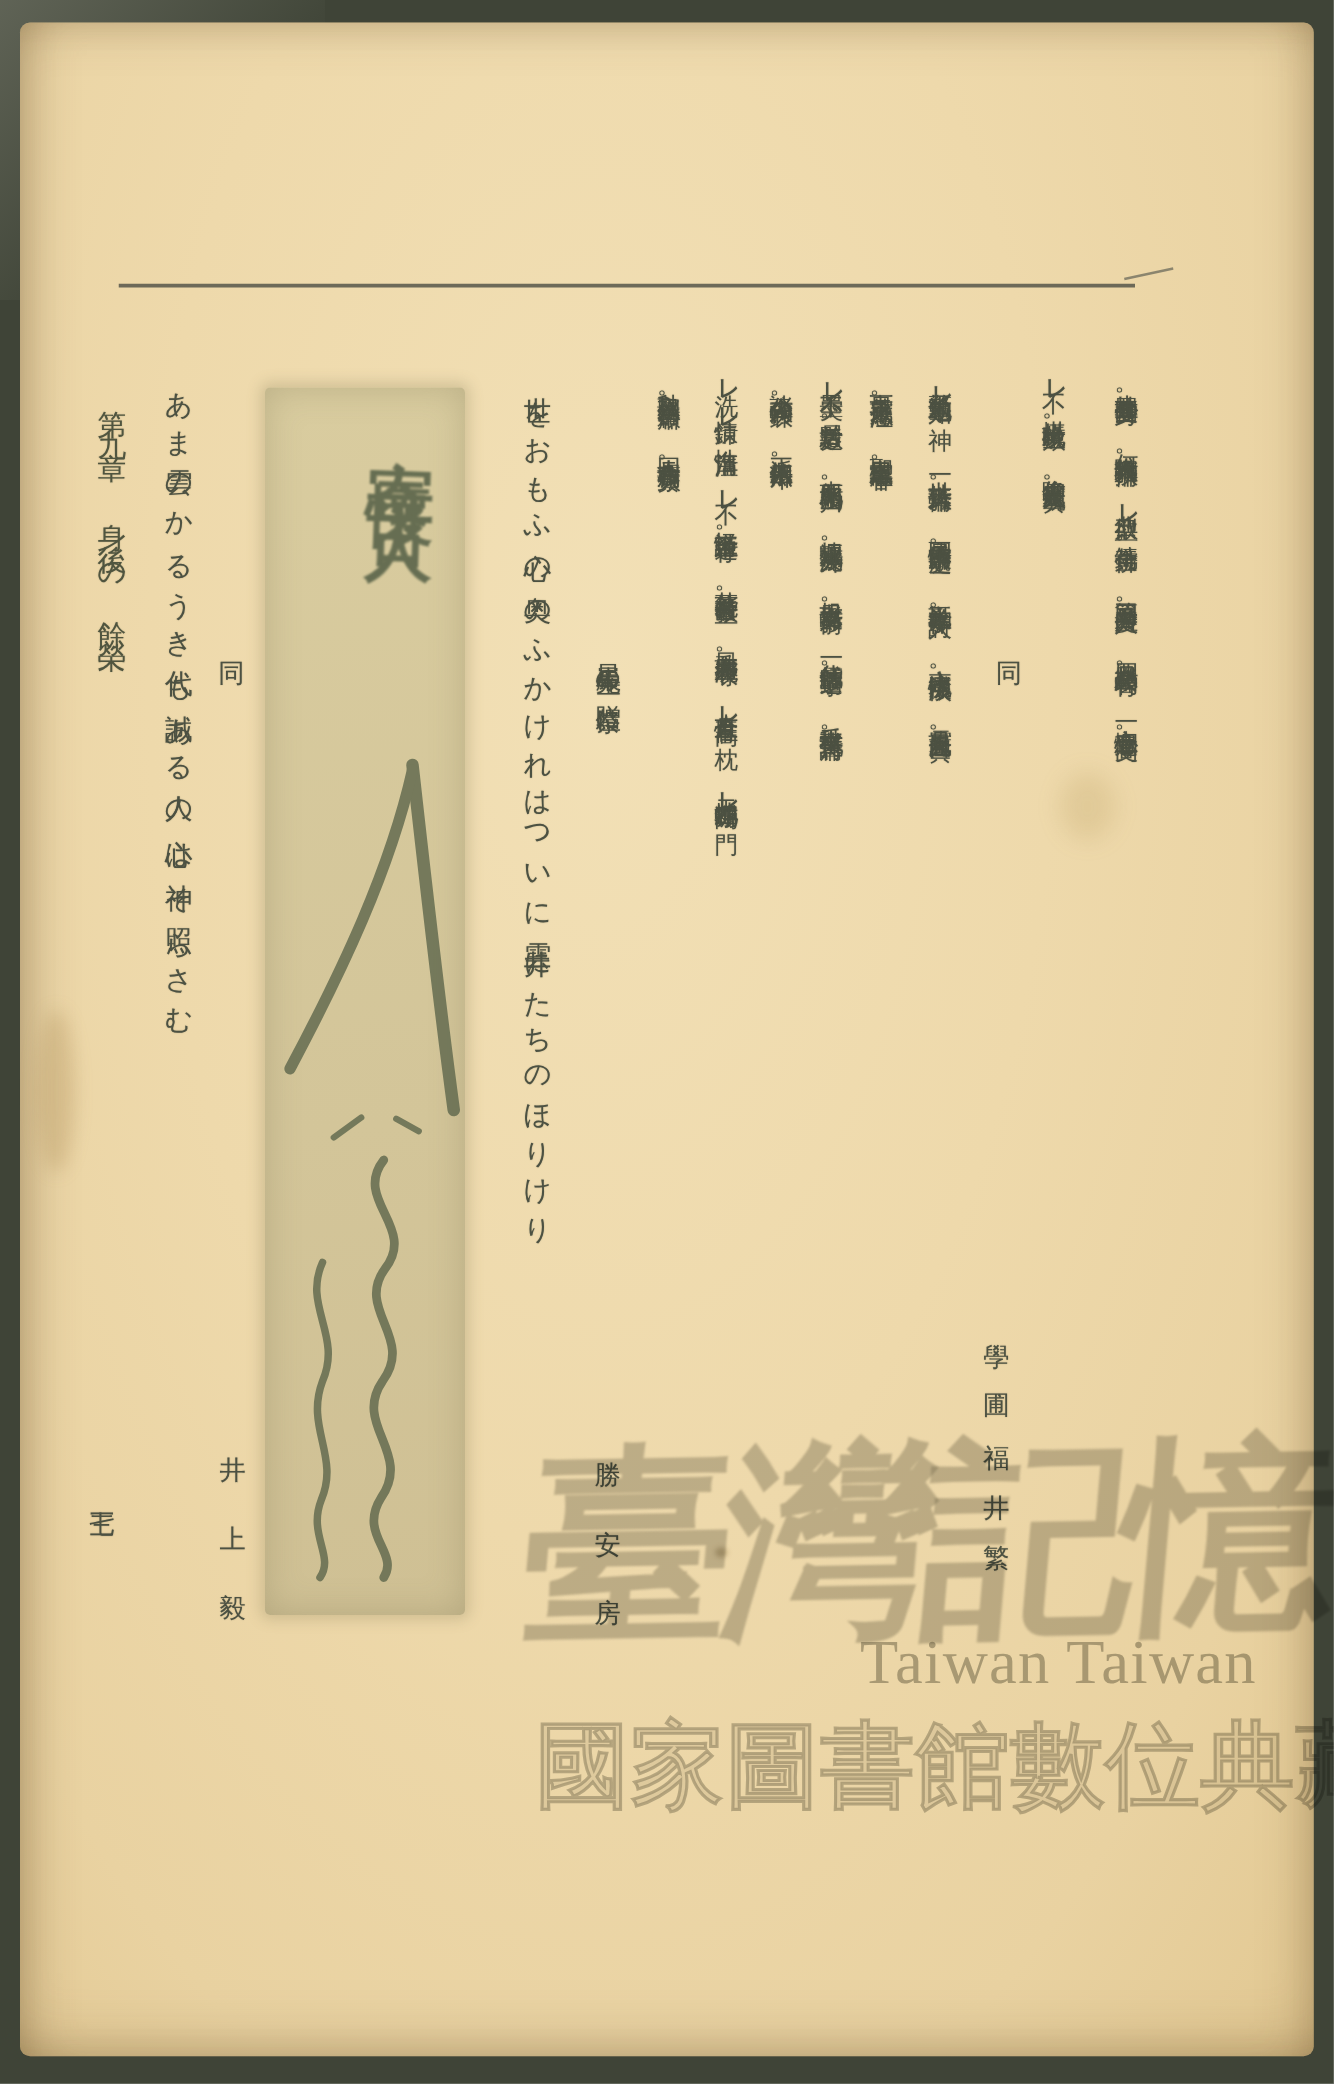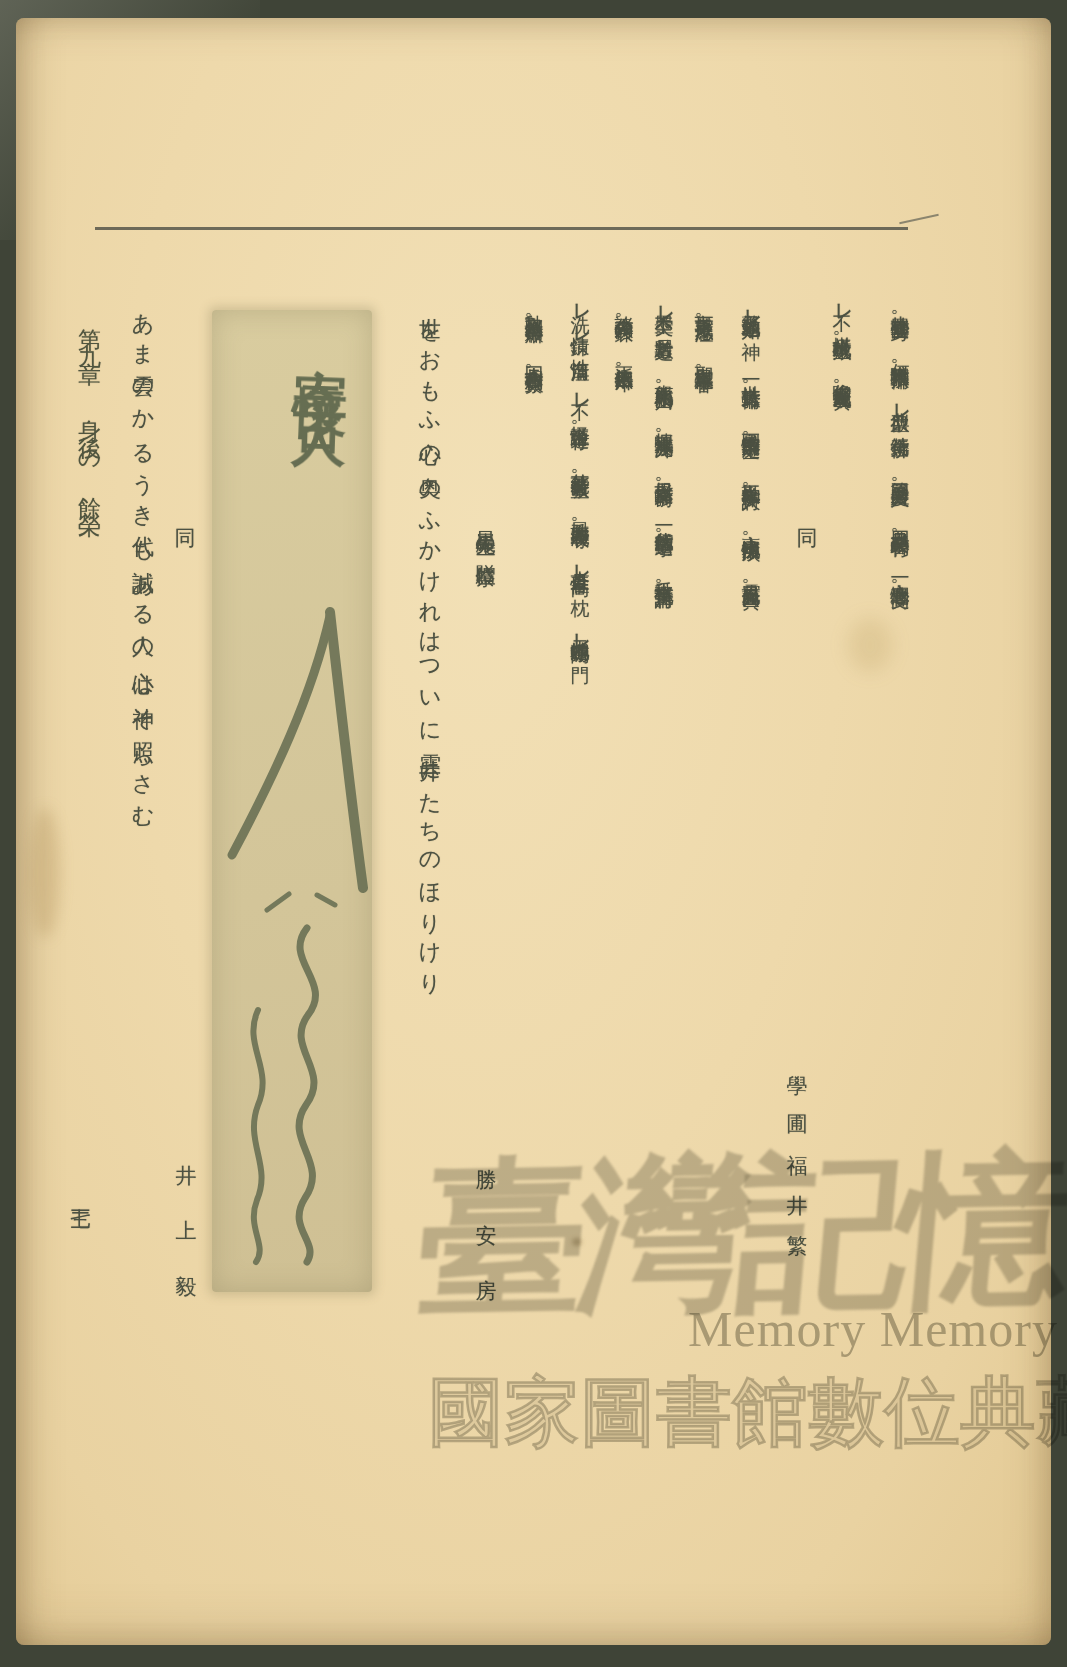--- a/index.html
+++ b/index.html
@@ -100,14 +100,14 @@
 </div>
 
 <div class="vcol hdr" style="left:174px;top:512px;">同</div>
 <div class="vcol sig3" style="left:175px;top:1148px;">井上毅</div>
 <div class="vcol waka" style="left:132px;top:298px;">あま雲のかゝるうき代も誠ある人の心は神そ照らさむ</div>
 
 <div class="vcol running" style="left:78px;top:310px;">第九章　身後の餘榮</div>
 <div class="vcol pagenum" style="left:71px;top:1193px;">七三一</div>
 
 <div class="wm wm-script">臺灣記憶</div>
-<div class="wm wm-latin">Memory Memory</div>
+<div class="wm wm-latin">Taiwan Taiwan</div>
 <div class="wm wm-outline">國家圖書館數位典藏</div>
 
 </body></html>

